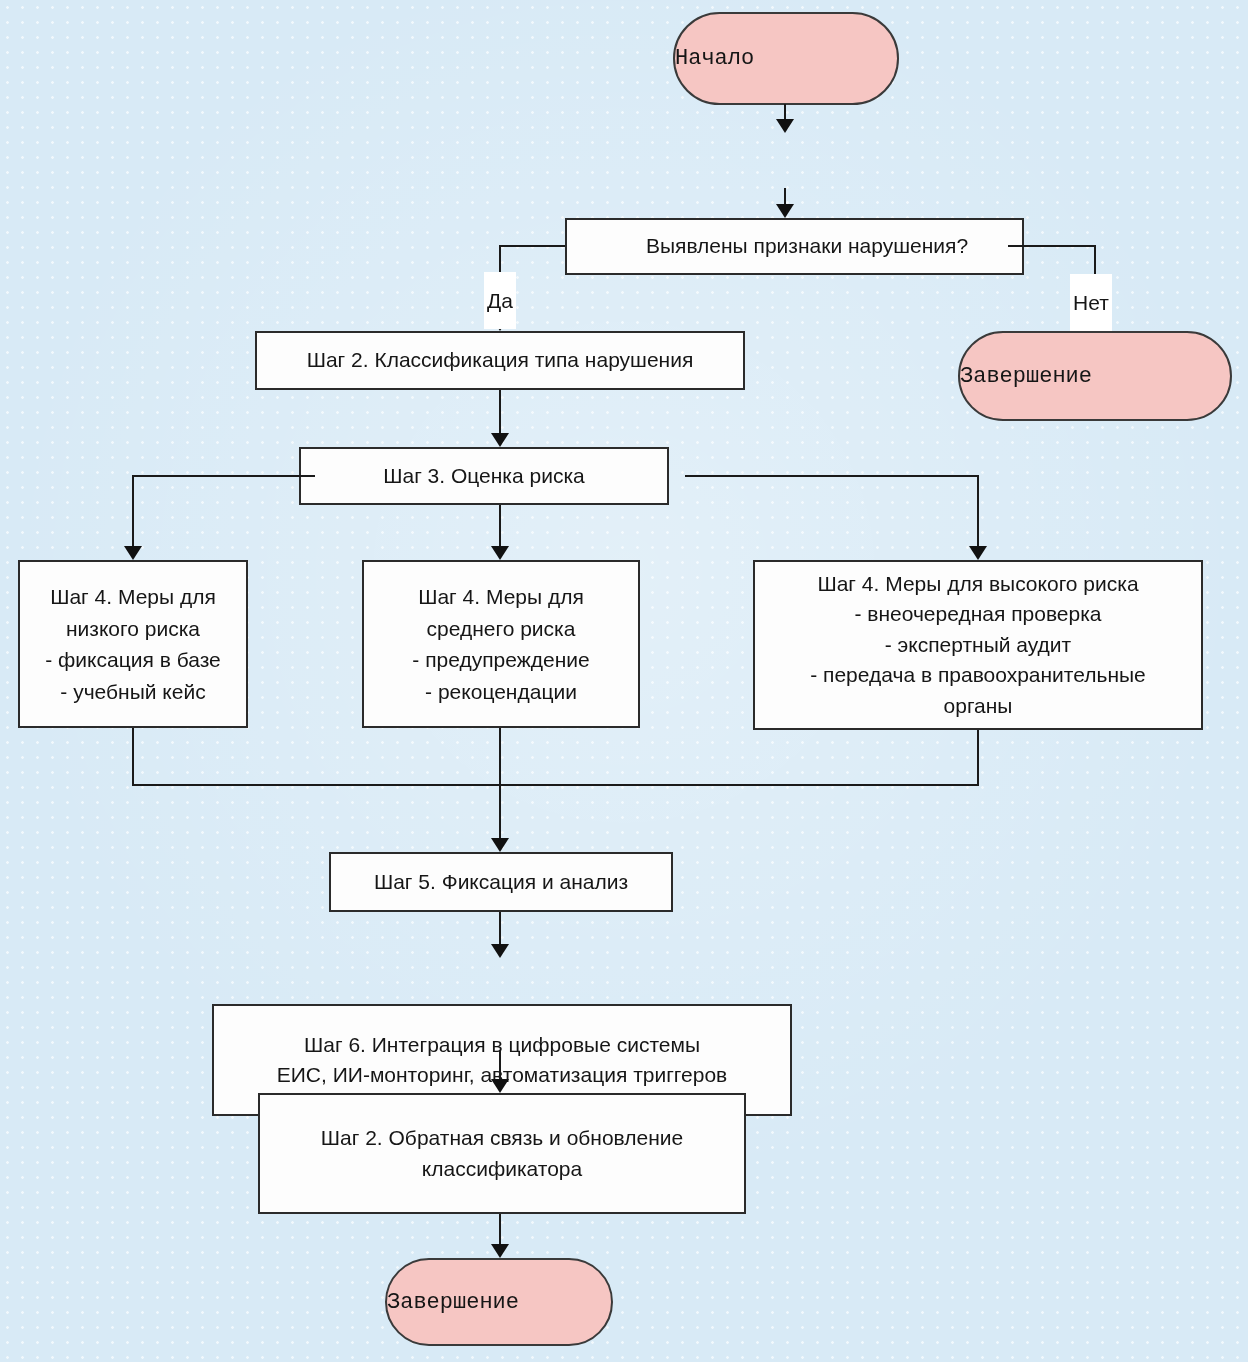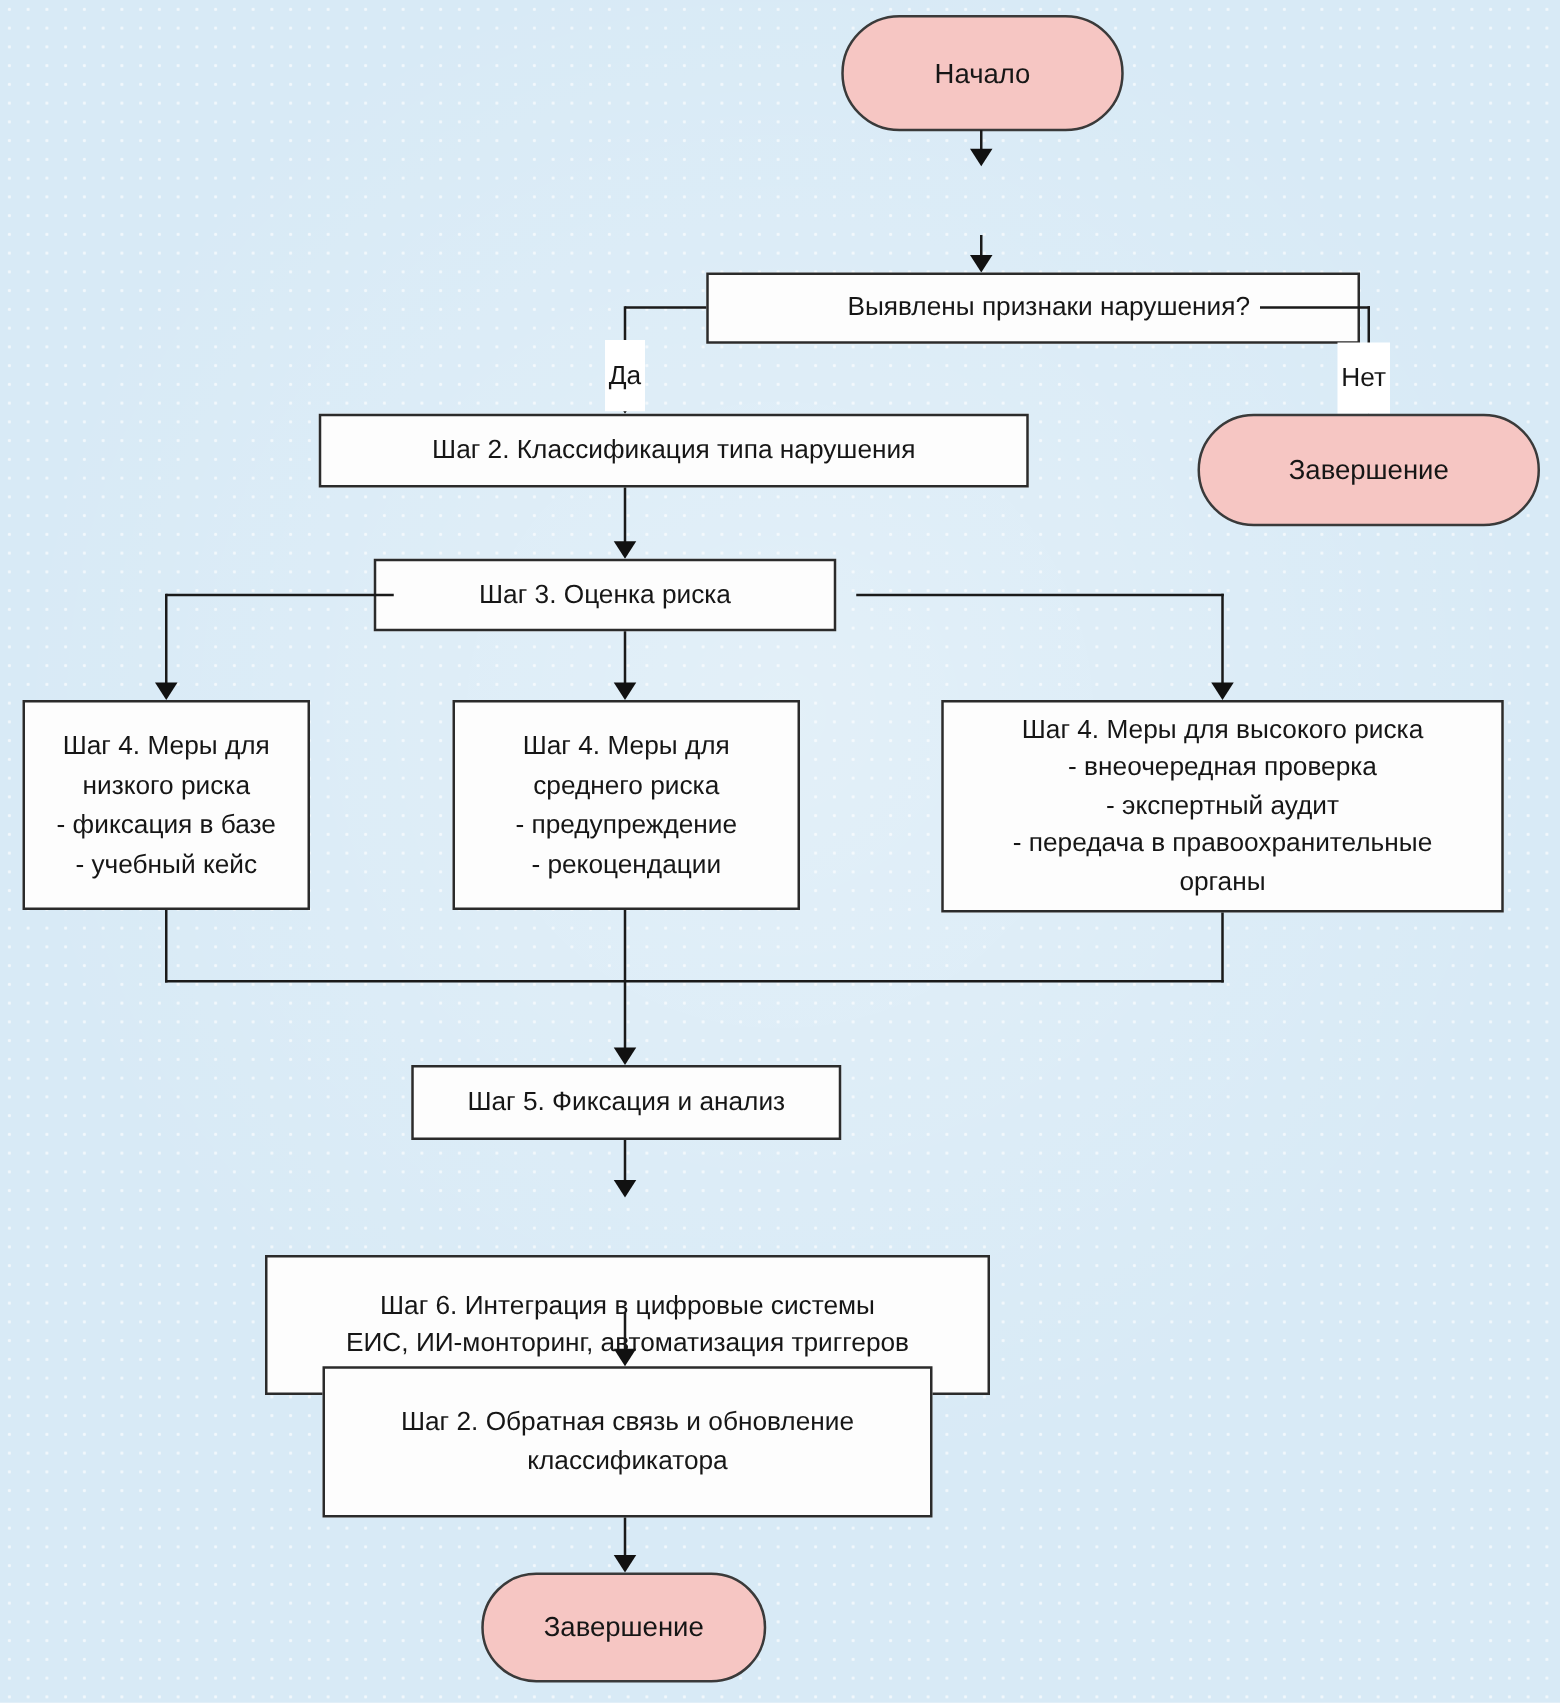--- a/index.html
+++ b/index.html
@@ -30,23 +30,23 @@
     line-height: 1.45;
   }
   .terminator {
     position: absolute;
     box-sizing: border-box;
     background: #f6c6c3;
     border: 2px solid #3a3a3a;
     border-radius: 48px;
     display: flex;
     align-items: center;
-    justify-content: center;
     text-align: center;
     font-size: 22px;
+    font-family: Liberation Mono, monospace;
   }
   .vline { position: absolute; width: 2px; background: #1a1a1a; }
   .hline { position: absolute; height: 2px; background: #1a1a1a; }
   .arrow-down {
     position: absolute;
     width: 0; height: 0;
     border-left: 9px solid transparent;
     border-right: 9px solid transparent;
     border-top: 14px solid #111;
   }
@@ -67,35 +67,35 @@
     <span>Начало</span>
   </div>
 
   <div class="vline" style="left:784px; top:104px; height:17px;"></div>
   <div class="arrow-down" style="left:776px; top:119px;"></div>
 
 
   <div class="vline" style="left:784px; top:188px; height:18px;"></div>
   <div class="arrow-down" style="left:776px; top:204px;"></div>
 
-  <div class="box" style="left:565px; top:218px; width:523px; height:57px;padding-left:25px;">
+  <div class="box" style="left:565px; top:218px; width:459px; height:57px;padding-left:25px;">
     <span>Выявлены признаки нарушения?</span>
   </div>
 
   <div class="hline" style="left:500px; top:245px; width:65px;"></div>
   <div class="vline" style="left:499px; top:245px; height:74px;"></div>
   <div class="arrow-down" style="left:491px; top:317px;"></div>
   <div class="edge-label" style="left:484px; top:272px;">Да</div>
 
   <div class="hline" style="left:1008px; top:245px; width:88px;"></div>
   <div class="vline" style="left:1094px; top:245px; height:74px;"></div>
   <div class="arrow-down" style="left:1086px; top:317px;"></div>
   <div class="edge-label" style="left:1070px; top:274px;">Нет</div>
 
-  <div class="box" style="left:255px; top:331px; width:568px; height:59px;">
+  <div class="box" style="left:255px; top:331px; width:490px; height:59px;">
     <span>Шаг 2. Классификация типа нарушения</span>
   </div>
 
   <div class="terminator" style="left:958px; top:331px; width:274px; height:90px;">
     <span>Завершение</span>
   </div>
 
   <div class="vline" style="left:499px; top:390px; height:44px;"></div>
   <div class="arrow-down" style="left:491px; top:433px;"></div>
 

